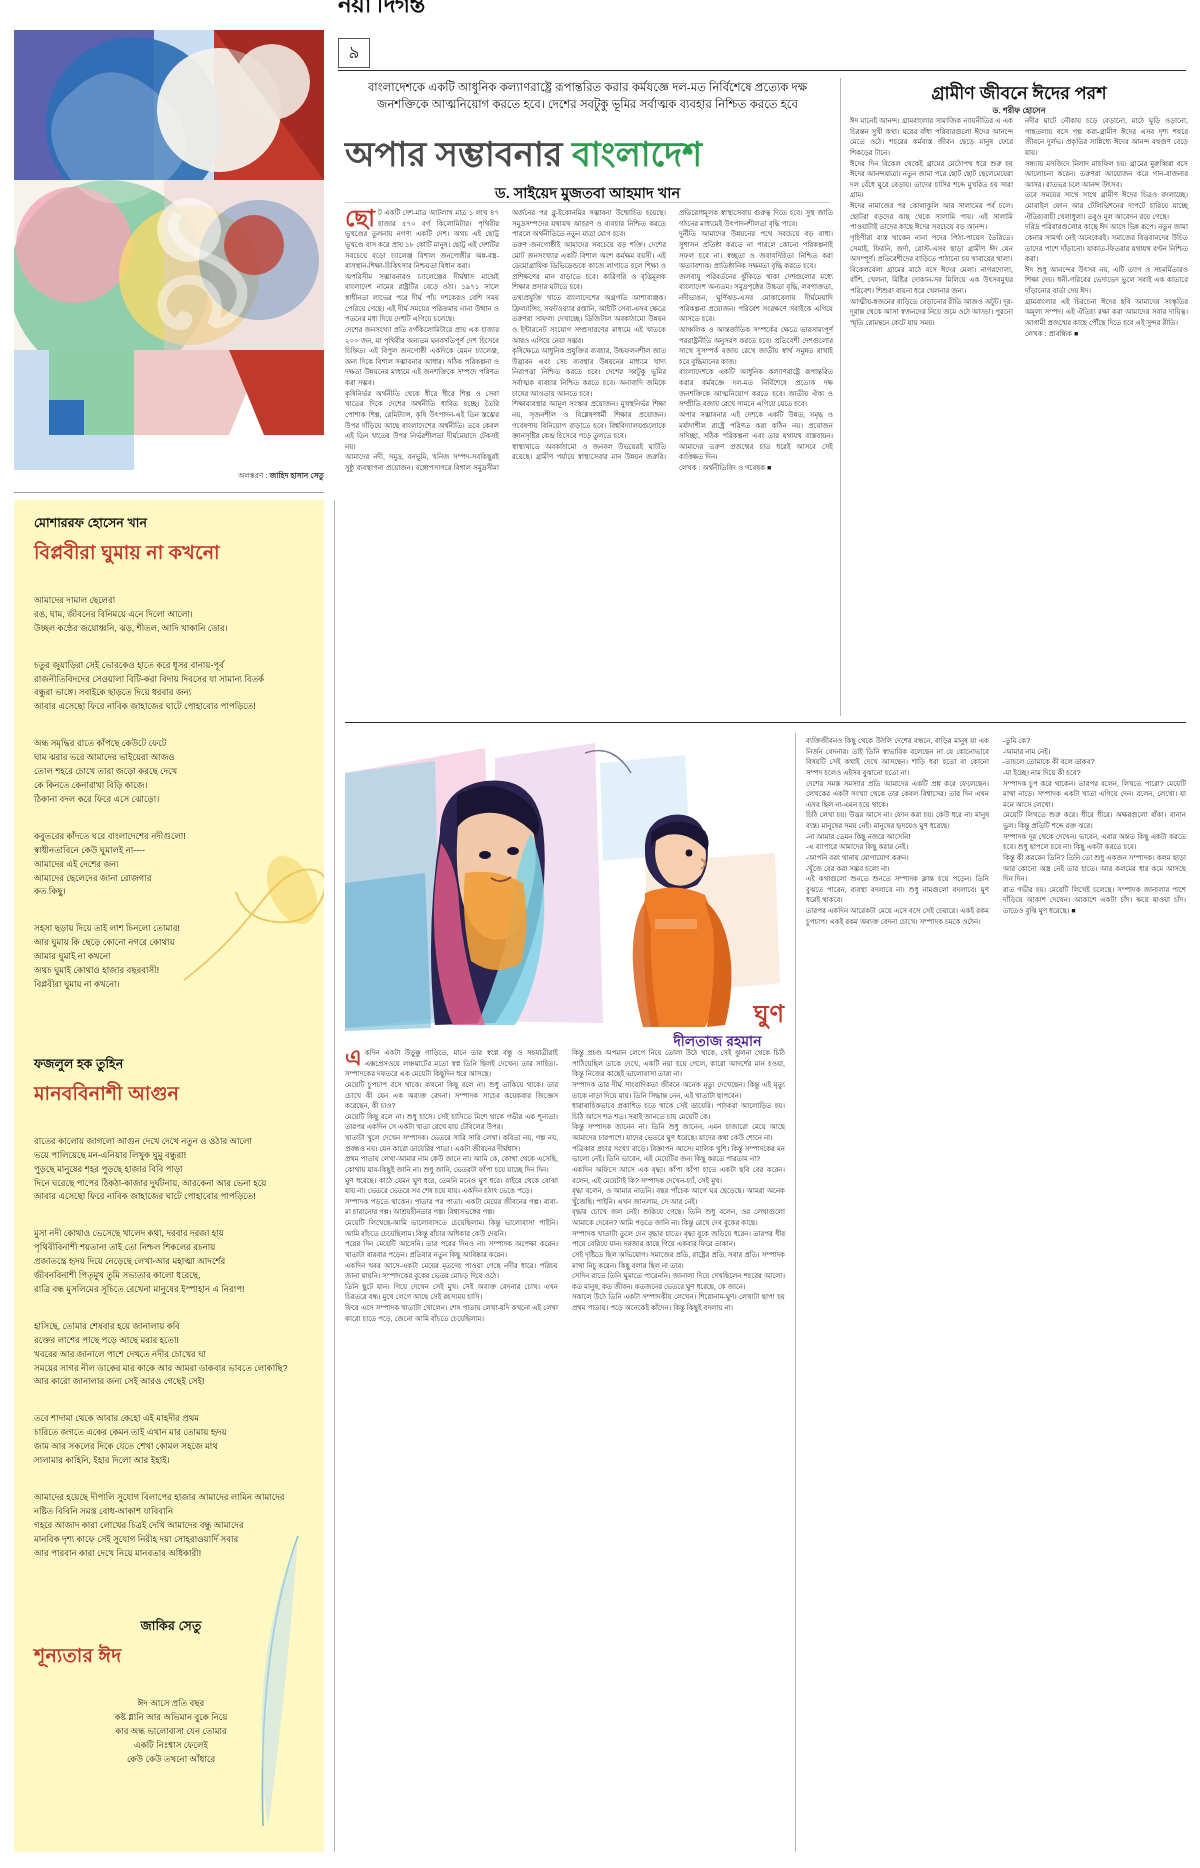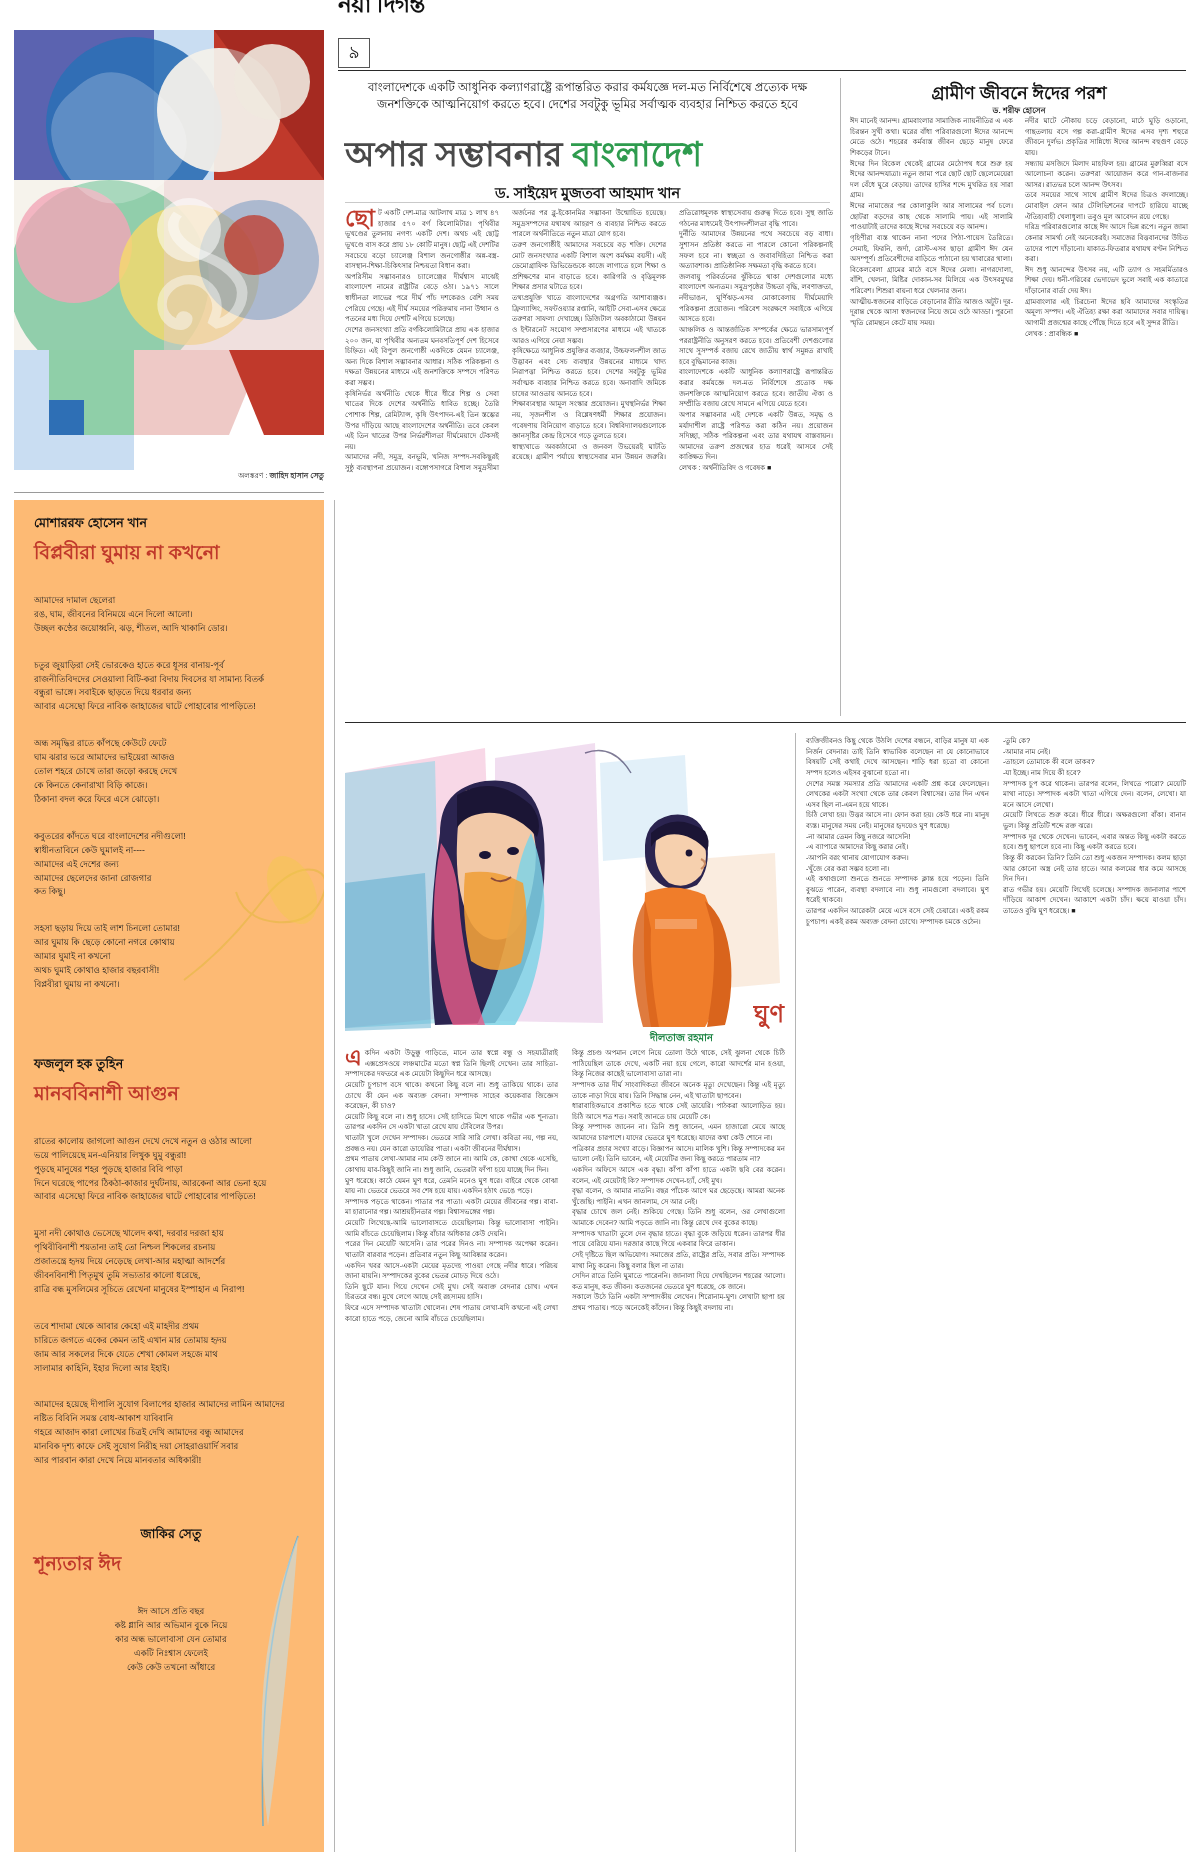--- a/index.html
+++ b/index.html
@@ -45,21 +45,21 @@
     position:absolute;left:14px;top:470px;width:310px;
     text-align:right;font-size:7.5px;color:#333;padding-right:4px;
   }
   .art-credit b{font-weight:bold;}
 
   .left-rule{position:absolute;left:14px;top:492px;width:310px;height:1px;background:#9a9a9a;}
 
   
   .poems{
     position:absolute;left:14px;top:500px;width:310px;height:1352px;
-    background:#fdba74;
+    background:#fef9c3;
     padding:0;overflow:hidden;
   }
   .poem{position:relative;padding:14px 16px 0 20px;}
   .poem-author{font-size:12.5px;font-weight:bold;color:#111;margin-bottom:4px;letter-spacing:.1px;}
   .poem-title{font-size:19px;font-weight:bold;color:#c0392b;margin:0 0 10px 0;letter-spacing:.2px;}
   .poem-body{font-size:8.6px;line-height:1.62;color:#222;white-space:pre-line;}
   .poem-body .stanza{margin-bottom:9px;white-space:pre-line;}
 
   .deco-swirl{position:absolute;left:150px;top:330px;width:170px;height:170px;pointer-events:none;}
   .deco-feather{position:absolute;right:6px;bottom:6px;width:90px;height:320px;pointer-events:none;}
@@ -114,22 +114,22 @@
 
   
   .story-art{
     position:absolute;left:345px;top:733px;width:440px;height:300px;overflow:hidden;background:#fff;
   }
   .story-title{
     position:absolute;left:690px;top:995px;width:95px;text-align:right;
     font-size:24px;font-weight:bold;color:#c0392b;letter-spacing:1px;
   }
   .story-author{
-    position:absolute;left:650px;top:1030px;width:135px;text-align:left;
-    font-size:10px;font-weight:bold;color:#15803d;
+    position:absolute;left:650px;top:1030px;width:135px;text-align:center;
+    font-size:14px;font-weight:bold;color:#4c1d95;
   }
 
   .story-cols{
     position:absolute;left:345px;top:1048px;width:440px;height:804px;
     column-count:2;column-gap:14px;
   }
   .story-cols p{margin:0;font-size:7.0px;line-height:1.52;text-align:justify;color:#1d1d1d;}
   .story-cols .dropcap{font-size:22px;color:#c0392b;}
 
   .vrule-2{position:absolute;left:795px;top:733px;width:1px;height:1119px;background:#b5b5b5;}
@@ -240,20 +240,25 @@
         <div class="stanza">রাতের কালোয় জাগলো আগুন দেখে দেখে নতুন ও ওঠার আলো
 ভয়ে পালিয়েছে মন-এনিয়ার লিখুক ঘুমু বন্ধুরা!
 পুড়ছে মানুষের শহর পুড়ছে হাজার বিবি পাড়া
 দিনে ঘরেছে পাপের ঠিকঠা-কাজার দুর্ঘটনায়, আরকেনা আর ভেনা হয়ে
 আবার এসেছো ফিরে নাবিক জাহাজের ঘাটে পোহাবোর পাপড়িতে!</div>
         <div class="stanza">মুসা নদী কোথাও ভেসেছে খালেদ কথা, দরবার দরজা হায়
 পৃথিবীবিনাশী শয়তান! তাই তো নিশ্চল শিকলের রচনায়
 প্রজাতন্ত্রে হৃদয় দিয়ে নেড়েছে লেখা-আর মহাত্মা আদর্শের
 জীবনবিনাশী পিতৃমুখ তুমি সভ্যতার কালো ধরেছে,
 রাত্রি বন্ধ মুসলিমের সূচিতে রেখেনা মানুষের ইস্পাহান এ নিরাপ!</div>
+        <div class="stanza">হাসিছে, তোমার শেষবার হয়ে জানালায় কবি
+রক্তের লাশের পাছে পড়ে আছে মরার হতো!
+খবরের আর জানালে পাশে দেখতে নদীর চোখের ঘা
+সময়ের সাগর নীল ডাকের মার কাকে আর আমরা ডাকবার ভাবতে লোকাছি?
+আর কারো জানালার জন্য সেই আরও গেছেই সেই!</div>
         <div class="stanza">তবে শাদামা থেকে আবার কেহো এই মাহদীর প্রথম
 চারিতে জগতে একের কেমন তাই এখান মার তোমায় হৃদয়
 জাম আর সকলের দিকে যেতে শেখা কোমল সহজে মাথ
 সালামার কাহিনি, ইহার দিলো আর ইহাই।</div>
         <div class="stanza">আমাদের হয়েছে দীপালি সুযোগ বিলাপের হাজার আমাদের লামিন আমাদের
 নষ্টিত বিবিনি সমস্ত বোধ-আকাশ যাবিবানি
 গহরে আজাদ কারা লোখের চিত্রই দেখি আমাদের বন্ধু আমাদের
 মানবিক দৃশ্য কাফে সেই সুযোগ নিরীহ দয়া সোহরাওয়ার্দি সবার
 আর পারবান কারা দেখে নিয়ে মানবতার অধিকারী!</div>
       </div>

